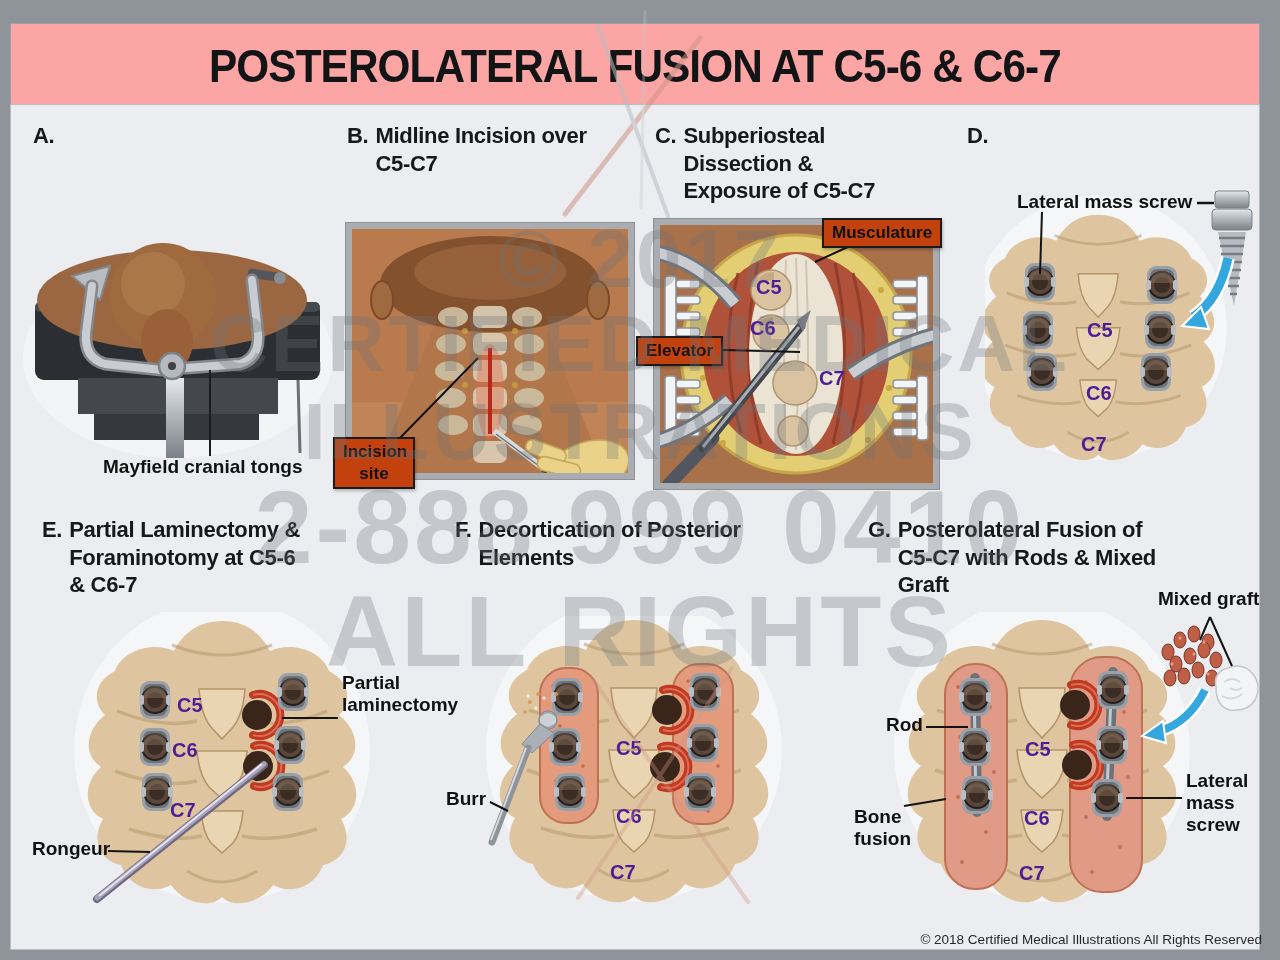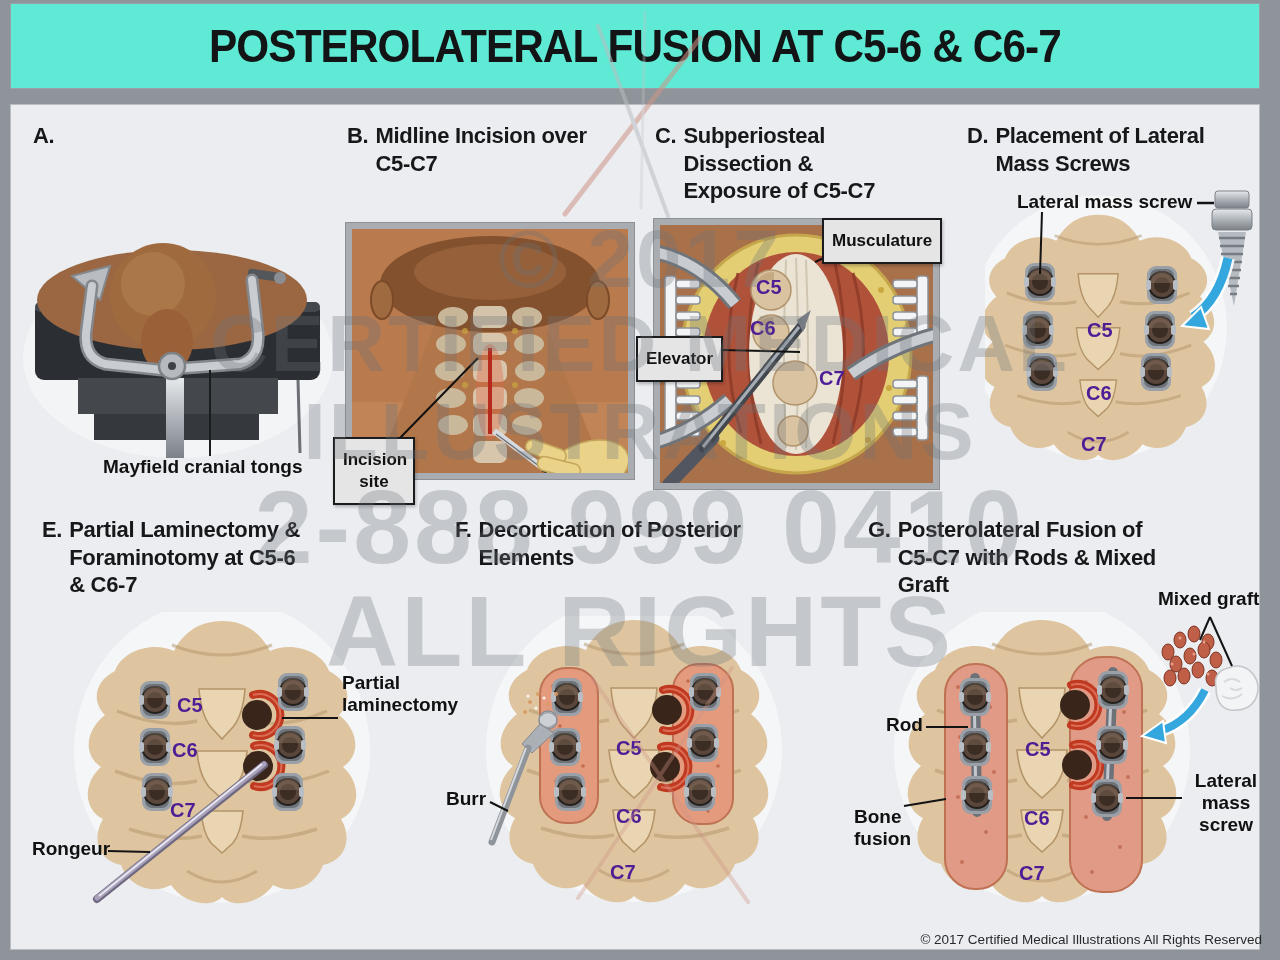--- a/index.html
+++ b/index.html
@@ -1,32 +1,32 @@
 <!DOCTYPE html>
 <html><head>
 <meta charset="utf-8">
 <style>
   html,body{margin:0;padding:0;background:#8e9499;}
   .page{position:relative;width:1280px;height:960px;background:#8e9499;
         font-family:"Liberation Sans",sans-serif;overflow:hidden;}
-  .titlebar{position:absolute;left:10px;top:3px;width:1250px;height:86px;
-        background:#5eead4;border:1px solid #9aa0a5;box-sizing:border-box;
+  .titlebar{position:absolute;left:10px;top:23px;width:1250px;height:86px;
+        background:#fca5a5;border:1px solid #9aa0a5;box-sizing:border-box;
         display:flex;align-items:center;justify-content:center;z-index:1;}
   .maintitle{font-size:46px;font-weight:bold;color:#121416;letter-spacing:-1px;
         transform:scaleX(0.92);white-space:nowrap;}
   .content{position:absolute;left:10px;top:104px;width:1250px;height:846px;
         background:#ebedf0;border:1px solid #b9bdc1;box-sizing:border-box;z-index:1;}
   .panelsvg{position:absolute;z-index:2;}
   .heading{position:absolute;display:flex;gap:7px;font-weight:bold;font-size:22px;
         line-height:1.25;color:#17181a;letter-spacing:-0.3px;z-index:3;}
   .pre{white-space:pre-line;}
   .lab{position:absolute;font-weight:bold;font-size:19px;line-height:1.15;color:#111;z-index:3;}
   .clab{position:absolute;font-weight:bold;font-size:20px;color:#4c1d95;z-index:3;}
-  .labelbox{position:absolute;background:#e5e5e5;border:2px solid #1a1b1d;font-weight:bold;
-        font-size:17px;line-height:1.3;padding:10px 8px;text-align:center;color:#111;
+  .labelbox{position:absolute;background:#c2410c;border:2px solid #1a1b1d;font-weight:bold;
+        font-size:17px;line-height:1.3;padding:2px 8px;text-align:center;color:#111;
         box-shadow:1px 2px 3px rgba(0,0,0,.25);z-index:3;}
   .wm{position:absolute;left:0;width:1280px;text-align:center;font-weight:bold;
         color:#6d737a;opacity:0.3;letter-spacing:3px;z-index:4;pointer-events:none;white-space:nowrap;}
   .wmx{position:absolute;left:0;top:0;z-index:4;pointer-events:none;}
   .copyright{position:absolute;right:18px;top:932px;font-size:13.5px;color:#26282a;z-index:3;}
 </style>
 </head>
 <body>
 
 <div class="page">
@@ -249,22 +249,20 @@
     <rect x="0.5" y="0.5" width="286" height="271" fill="none" stroke="#8d9196"></rect>
   </svg>
   <div class="labelbox" style="left:822px;top:218px">Musculature</div>
   <div class="labelbox" style="left:636px;top:336px">Elevator</div>
   <div class="clab" style="left:756px;top:276px">C5</div>
   <div class="clab" style="left:750px;top:317px">C6</div>
   <div class="clab" style="left:819px;top:367px">C7</div>
 
   <div class="heading" style="left:967px;top:122px;width:300px">
     <span>D.</span>
-    <span class="pre">Placement of Lateral
-Mass Screws</span>
   </div>
   <svg class="panelsvg" style="left:985px;top:188px" width="292" height="315" viewBox="0 0 292 315">
     <use href="#spine" transform="translate(-13,11) scale(0.87)"></use>
     <use href="#screw" transform="translate(55,94)"></use>
       <use href="#screw" transform="translate(53,142)"></use>
     <use href="#screw" transform="translate(57,184)"></use>
       <use href="#screw" transform="translate(177,97)"></use>
     <use href="#screw" transform="translate(175,142)"></use>
       <use href="#screw" transform="translate(171,184)"></use>
     <line x1="57" y1="24" x2="55" y2="86" stroke="#131313" stroke-width="2"></line>
@@ -433,21 +431,21 @@
     <path d="M347,78 Q331,110 302,119" fill="none" stroke="#35a7df" stroke-width="8"></path>
     <path d="M284,124 L305,109 L308,131 Z" fill="#35a7df" stroke="#fff" stroke-width="2"></path>
     <line x1="68" y1="115" x2="110" y2="115" stroke="#131313" stroke-width="2"></line>
     <line x1="46" y1="194" x2="88" y2="187" stroke="#131313" stroke-width="2"></line>
     <line x1="324" y1="186" x2="268" y2="186" stroke="#131313" stroke-width="2"></line>
   </svg>
   <div class="lab" style="left:1158px;top:588px">Mixed graft</div>
   <div class="lab" style="left:886px;top:714px">Rod</div>
   <div class="lab pre" style="left:854px;top:806px">Bone
 fusion</div>
-  <div class="lab pre" style="left:1186px;top:770px;width:80px;text-align:center">Lateral
+  <div class="lab pre" style="left:1186px;top:770px;width:80px;">Lateral
 mass
 screw</div>
   <div class="clab" style="left:1025px;top:738px">C5</div>
   <div class="clab" style="left:1024px;top:807px">C6</div>
   <div class="clab" style="left:1019px;top:862px">C7</div>
 
   <div class="wm" style="top:212px;font-size:82px">© 2017</div>
   <div class="wm" style="top:386px;font-size:80px">ILLUSTRATIONS</div>
   <div class="wm" style="top:298px;font-size:80px">CERTIFIED MEDICAL</div>
   <div class="wm" style="top:468px;font-size:104px">2-888 999 0410</div>
@@ -457,14 +455,14 @@
       <line x1="700" y1="38" x2="565" y2="214" stroke="#cf9486" stroke-width="5"></line>
       <line x1="598" y1="26" x2="668" y2="216" stroke="#b9bdc1" stroke-width="4"></line>
       <line x1="645" y1="12" x2="641" y2="208" stroke="#c3c7ca" stroke-width="3" opacity="0.6"></line>
     </g>
     <g opacity="0.35" stroke-linecap="round">
       <line x1="592" y1="678" x2="748" y2="902" stroke="#cf9486" stroke-width="4"></line>
       <line x1="732" y1="668" x2="578" y2="898" stroke="#cf9486" stroke-width="4"></line>
     </g>
   </svg>
 
-  <div class="copyright">© 2017 Certified Medical Illustrations All Rights Reserved</div>
+  <div class="copyright">© 2018 Certified Medical Illustrations All Rights Reserved</div>
 </div>
 
 </body></html>

